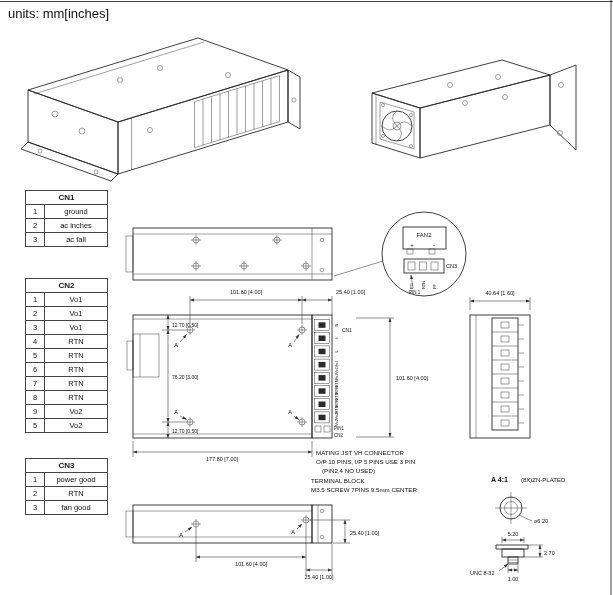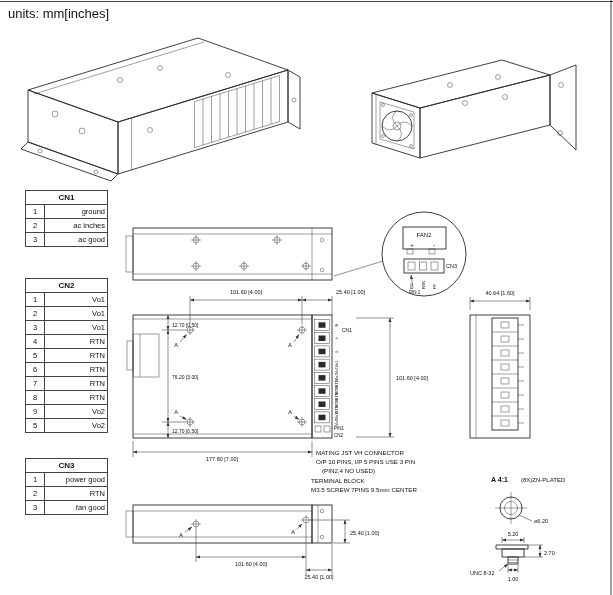--- a/index.html
+++ b/index.html
@@ -12,21 +12,21 @@
   .ln{stroke:#2a2a2a;stroke-width:0.9;fill:none}
   .thin{stroke:#2a2a2a;stroke-width:0.45;fill:none}
   .dim{stroke:#333;stroke-width:0.55;fill:none}
   .dark{fill:#2a2a2a;stroke:none}
   #units-label{position:absolute;left:8px;top:6px;font-size:13px;}
   .pin-table{position:absolute;}
   .pin-table table{border-collapse:collapse;}
   .pin-table th{border:1px solid #444;font-size:8px;font-weight:bold;height:13px;padding:0 2px;text-align:center;}
   .pin-table td{border:1px solid #444;font-size:7.5px;height:13px;padding:0 2px;text-align:center;}
   .pin-table td:first-child{min-width:14px;}
-  .pin-table td:last-child{min-width:58px;text-align:right;}
+  .pin-table td:last-child{min-width:58px;}
 </style>
 </head>
 <body>
 
 <div id="page">
 
   <div id="units-label">units: mm[inches]</div>
 
   <div class="pin-table" style="left:25px;top:190px">
     <table>
@@ -39,21 +39,21 @@
           <tr>
             <td>1</td>
             <td>ground</td>
           </tr>
           <tr>
             <td>2</td>
             <td>ac inches</td>
           </tr>
           <tr>
             <td>3</td>
-            <td>ac good</td>
+            <td>ac fail</td>
           </tr>
         </tbody>
     </table>
   </div>
   <div class="pin-table" style="left:25px;top:278px">
     <table>
       <thead>
           <tr>
             <th colspan="2">CN2</th>
           </tr>

